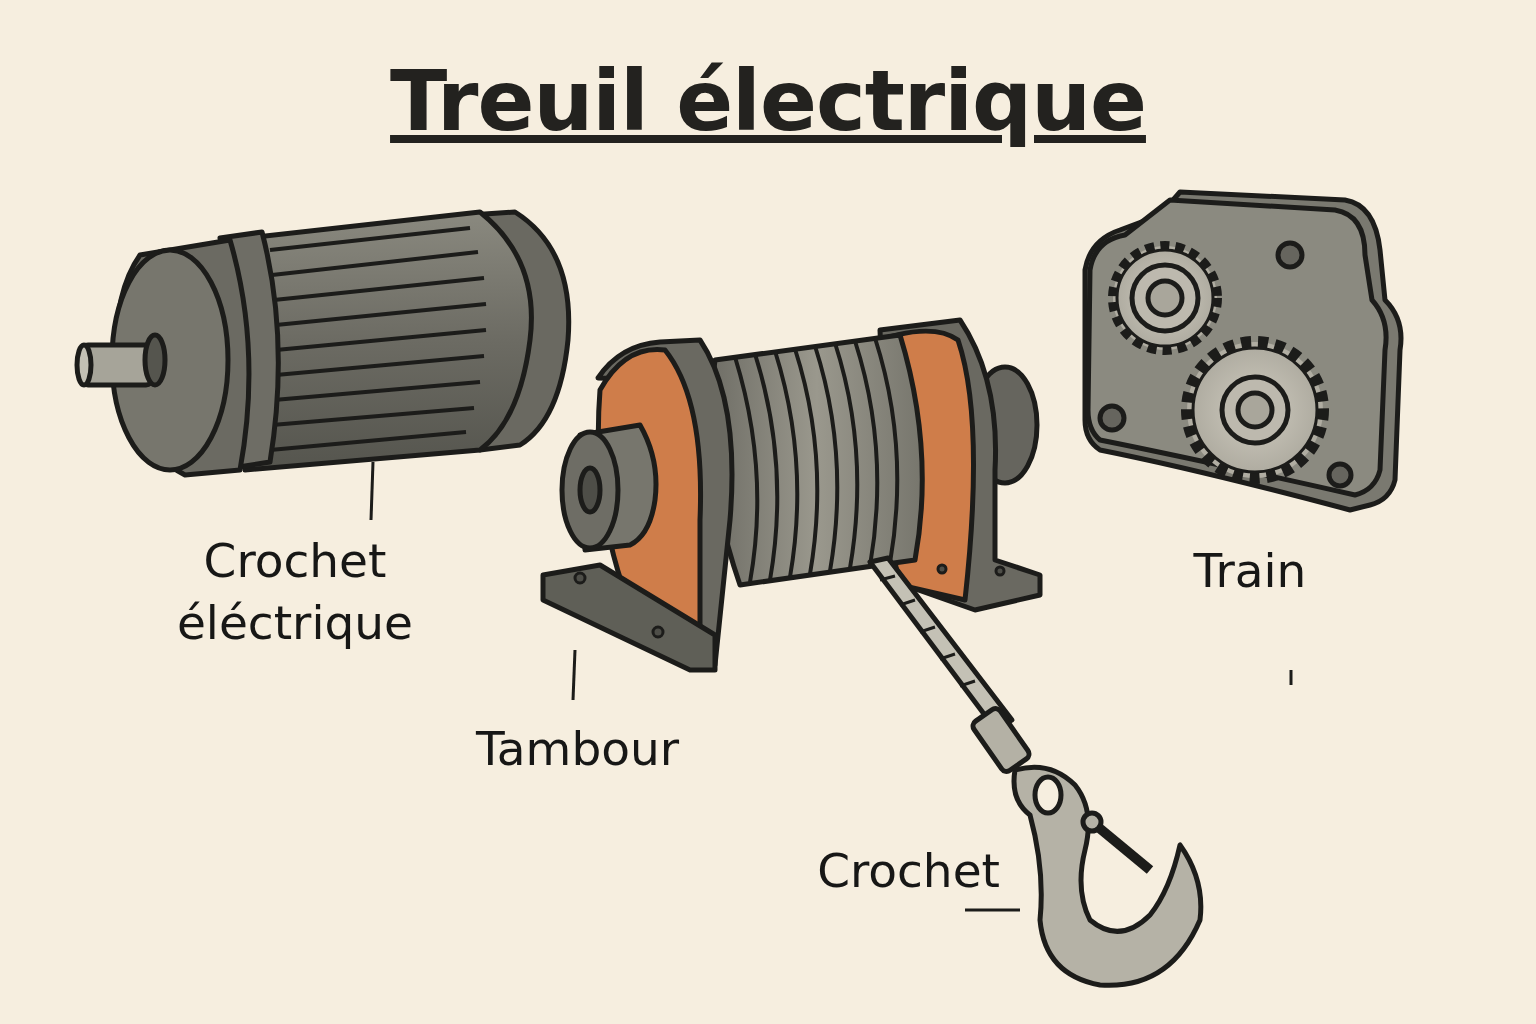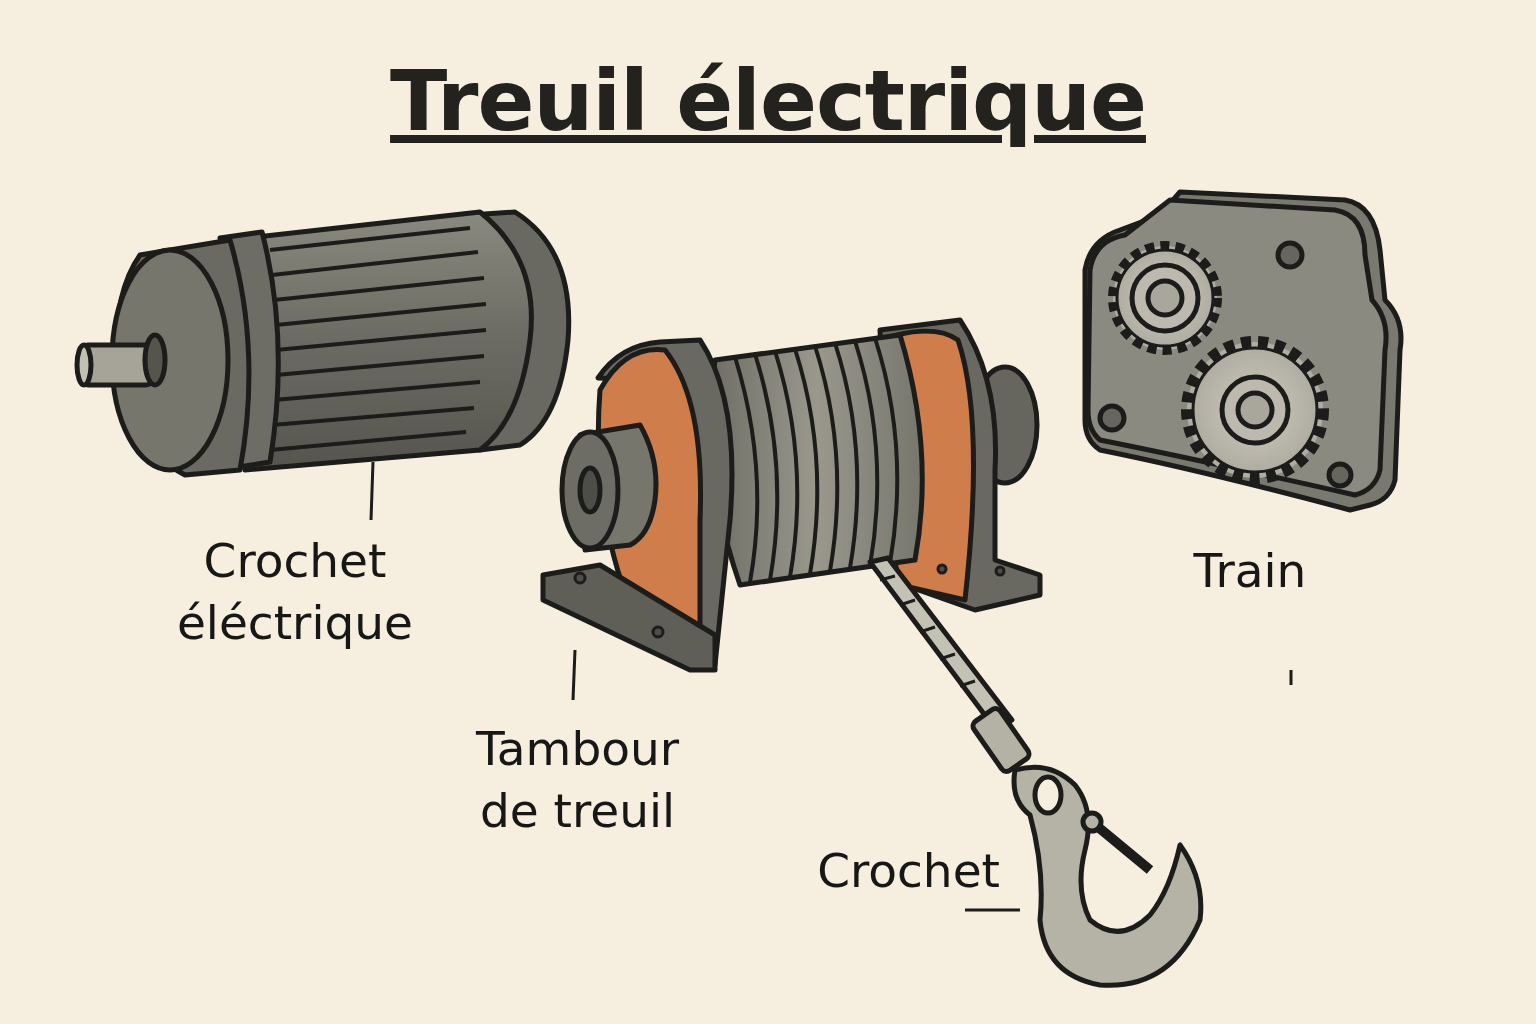--- a/index.html
+++ b/index.html
@@ -149,21 +149,20 @@
   <line x1="1291" y1="670" x2="1291" y2="685" stroke="#1c1c1a" stroke-width="3"></line>
 </svg>
 
 <div class="label" style="left:150px; top:530px; width:290px;">
   <span>Crochet</span>
   <span>éléctrique</span>
 </div>
 
 <div class="label" style="left:440px; top:718px; width:275px;">
   <span>Tambour</span>
-  <span>de treuil</span>
 </div>
 
 <div class="label" style="left:1060px; top:532px; width:380px;margin-top:8px;">
   <span>Train</span>
 </div>
 
 <div class="label" style="left:770px; top:840px; width:230px;text-align:right;">
   <span>Crochet</span>
 </div>
 

